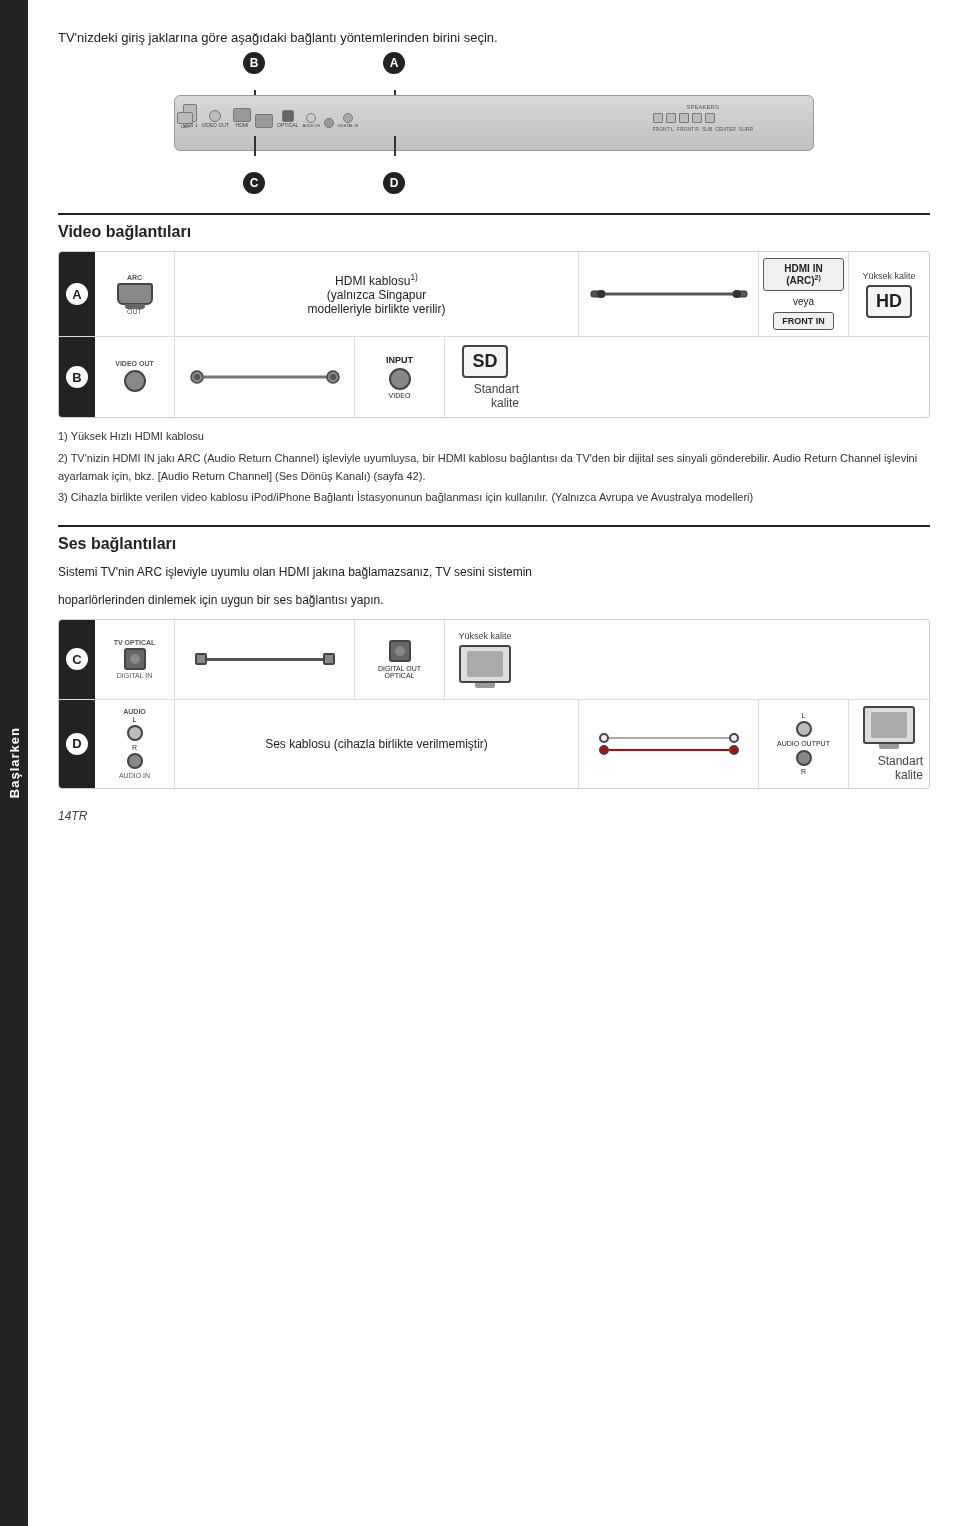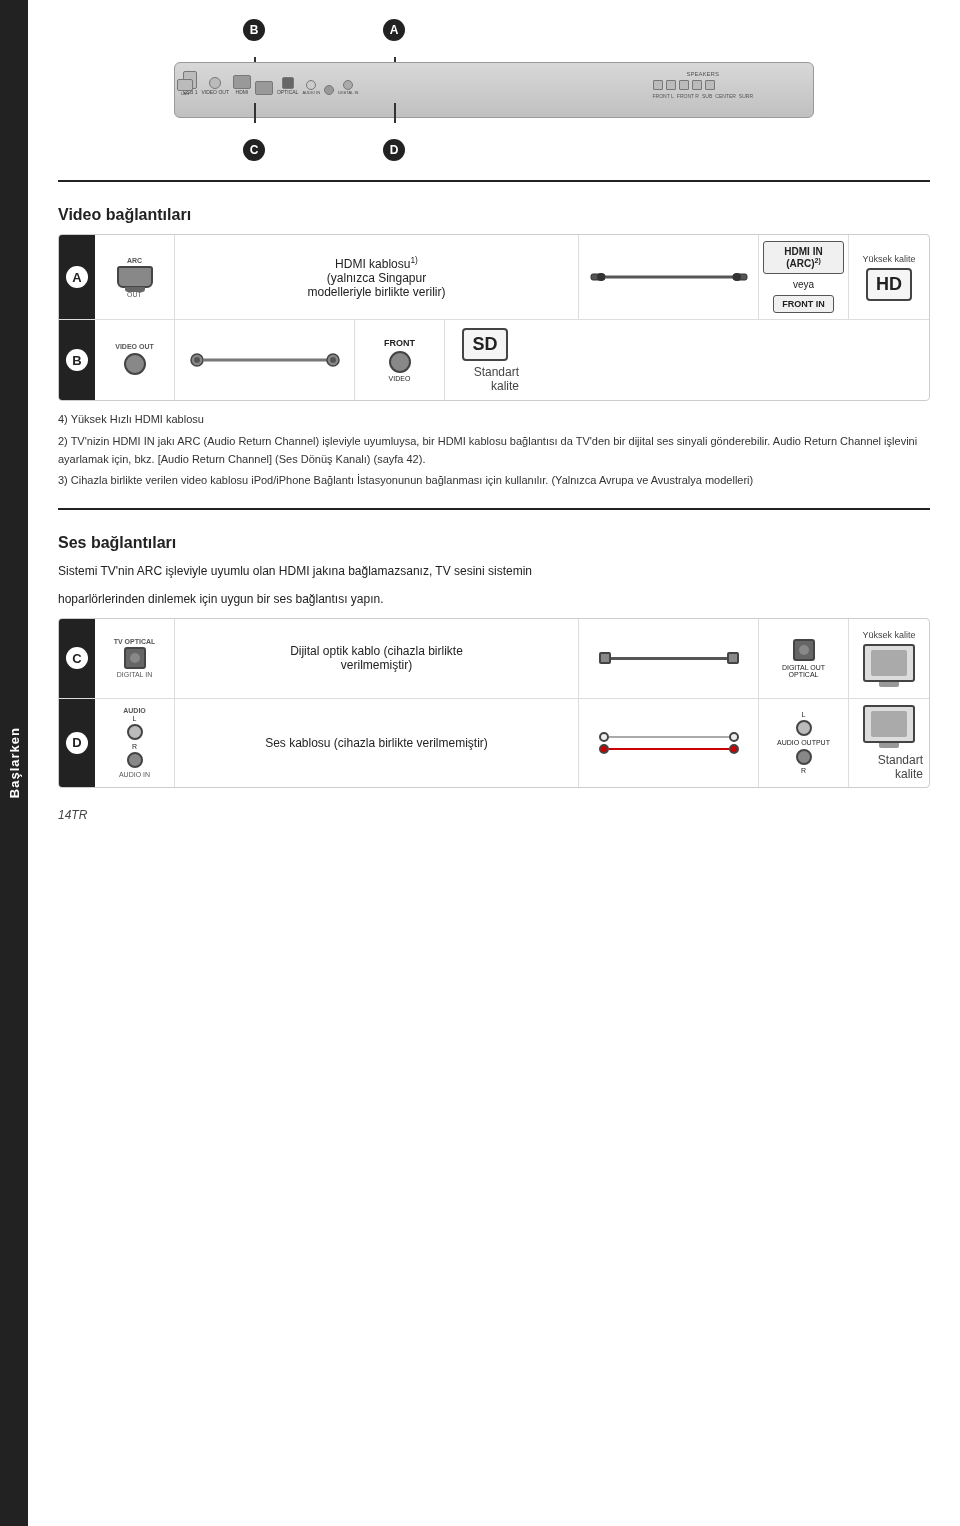--- a/index.html
+++ b/index.html
@@ -41,21 +41,21 @@
       font-size: 13px;
       margin-bottom: 18px;
       color: #222;
     }
     
     h2.section-title {
       font-size: 16px;
       font-weight: bold;
       margin: 18px 0 10px 0;
       border-top: 2px solid #222;
-      padding-top: 24px;
+      padding-top: 8px;
     }
     
     .conn-section {
       border: 1px solid #ccc;
       border-radius: 4px;
       margin-bottom: 8px;
       overflow: hidden;
     }
     .conn-row {
       display: flex;
@@ -367,20 +367,21 @@
   </style>
 </head>
 <body>
 
 <div class="sidebar">
   <span class="sidebar-text">Başlarken</span>
 </div>
 
 <div class="main">
 
+  <p class="intro-text">TV'nizdeki giriş jaklarına göre aşağıdaki bağlantı yöntemlerinden birini seçin.</p>
 
   <div class="diagram-wrapper">
     <div class="device-outer">
 
       <div style="position:absolute; top:0; left:80px; width:2px; height:20px; background:#333;"></div>
       <div class="badge-top" style="left:69px;">
         <span>B</span>
       </div>
       <div style="position:absolute; top:0; left:220px; width:2px; height:20px; background:#333;"></div>
       <div class="badge-top" style="left:209px;">
@@ -516,59 +517,53 @@
       <div class="conn-cable-col">
         <svg width="160" height="20">
           <circle cx="12" cy="10" r="6" fill="#888" stroke="#444" stroke-width="1.5"></circle>
           <circle cx="12" cy="10" r="3" fill="#555"></circle>
           <line x1="18" y1="10" x2="142" y2="10" stroke="#777" stroke-width="3"></line>
           <circle cx="148" cy="10" r="6" fill="#888" stroke="#444" stroke-width="1.5"></circle>
           <circle cx="148" cy="10" r="3" fill="#555"></circle>
         </svg>
       </div>
       <div class="conn-tv-col">
-        <div style="font-size:9px;font-weight:bold;text-align:center;margin-bottom:3px;">FRONT</div>
+        <div style="font-size:9px;font-weight:bold;text-align:center;margin-bottom:3px;">INPUT</div>
         <div class="video-port" style="margin:0 auto;"></div>
         <div style="font-size:7px;text-align:center;margin-top:2px;">VIDEO</div>
       </div>
       <div class="conn-quality-col">
         <div class="quality-badge">SD</div>
         <div class="quality-bottom">Standart kalite</div>
       </div>
     </div>
   </div>
 
   <div class="footnotes">
-    <p>4) Yüksek Hızlı HDMI kablosu</p>
+    <p>1) Yüksek Hızlı HDMI kablosu</p>
     <p>2) TV'nizin HDMI IN jakı ARC (Audio Return Channel) işleviyle uyumluysa, bir HDMI kablosu bağlantısı da TV'den bir dijital ses sinyali gönderebilir. Audio Return Channel işlevini ayarlamak için, bkz. [Audio Return Channel] (Ses Dönüş Kanalı) (sayfa 42).</p>
     <p>3) Cihazla birlikte verilen video kablosu iPod/iPhone Bağlantı İstasyonunun bağlanması için kullanılır. (Yalnızca Avrupa ve Avustralya modelleri)</p>
   </div>
 
   <h2 class="section-title">Ses bağlantıları</h2>
   <p class="ses-intro">Sistemi TV'nin ARC işleviyle uyumlu olan HDMI jakına bağlamazsanız, TV sesini sistemin</p>
   <p class="ses-intro">hoparlörlerinden dinlemek için uygun bir ses bağlantısı yapın.</p>
 
   <div class="conn-section">
 
     <div class="conn-row">
       <div class="conn-badge-col">
         <div class="conn-badge-circle">
           <span>C</span>
         </div>
       </div>
       <div class="conn-icon-col">
         <div style="font-size:7px;color:#555;font-weight:bold;margin-bottom:2px;text-align:center;">TV OPTICAL</div>
         <div class="optical-port" style="margin:0 auto;"></div>
         <div style="font-size:7px;color:#555;text-align:center;margin-top:2px;">DIGITAL IN</div>
-      </div>
-      <div class="conn-desc-col">
-        <div style="text-align:center;">
-          <span>Dijital optik kablo (cihazla birlikte</span><br>
-          <span>verilmemiştir)</span>
-        </div>
       </div>
       <div class="conn-cable-col">
         <div class="optical-cable">
           <div class="optical-plug"></div>
           <div class="optical-line"></div>
           <div class="optical-plug"></div>
         </div>
       </div>
       <div class="conn-tv-col">
         <div class="optical-port" style="margin:0 auto;"></div>

